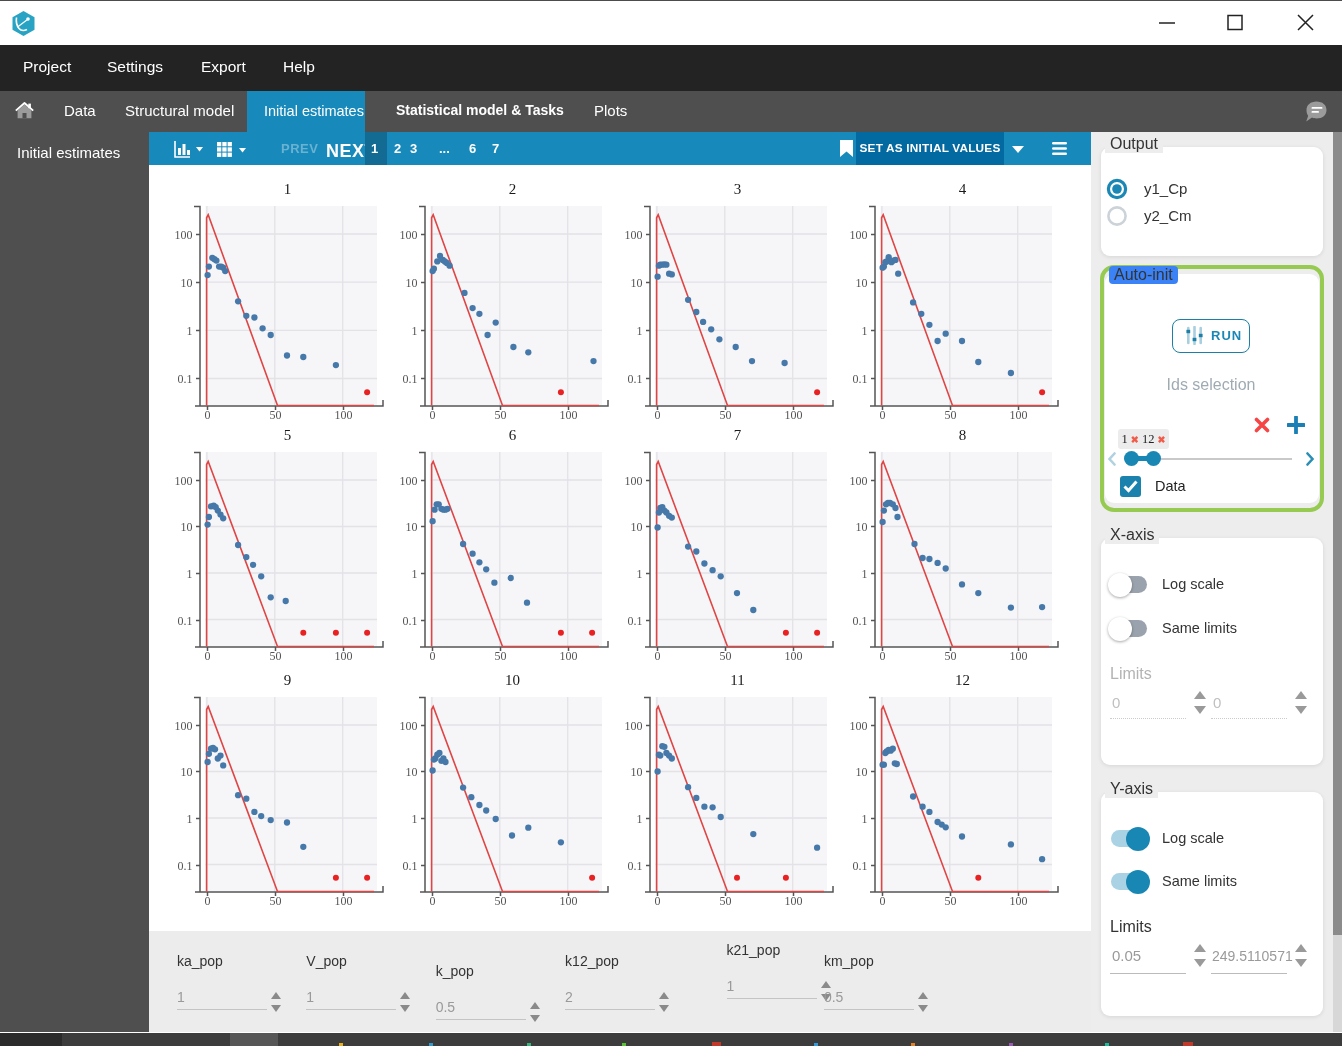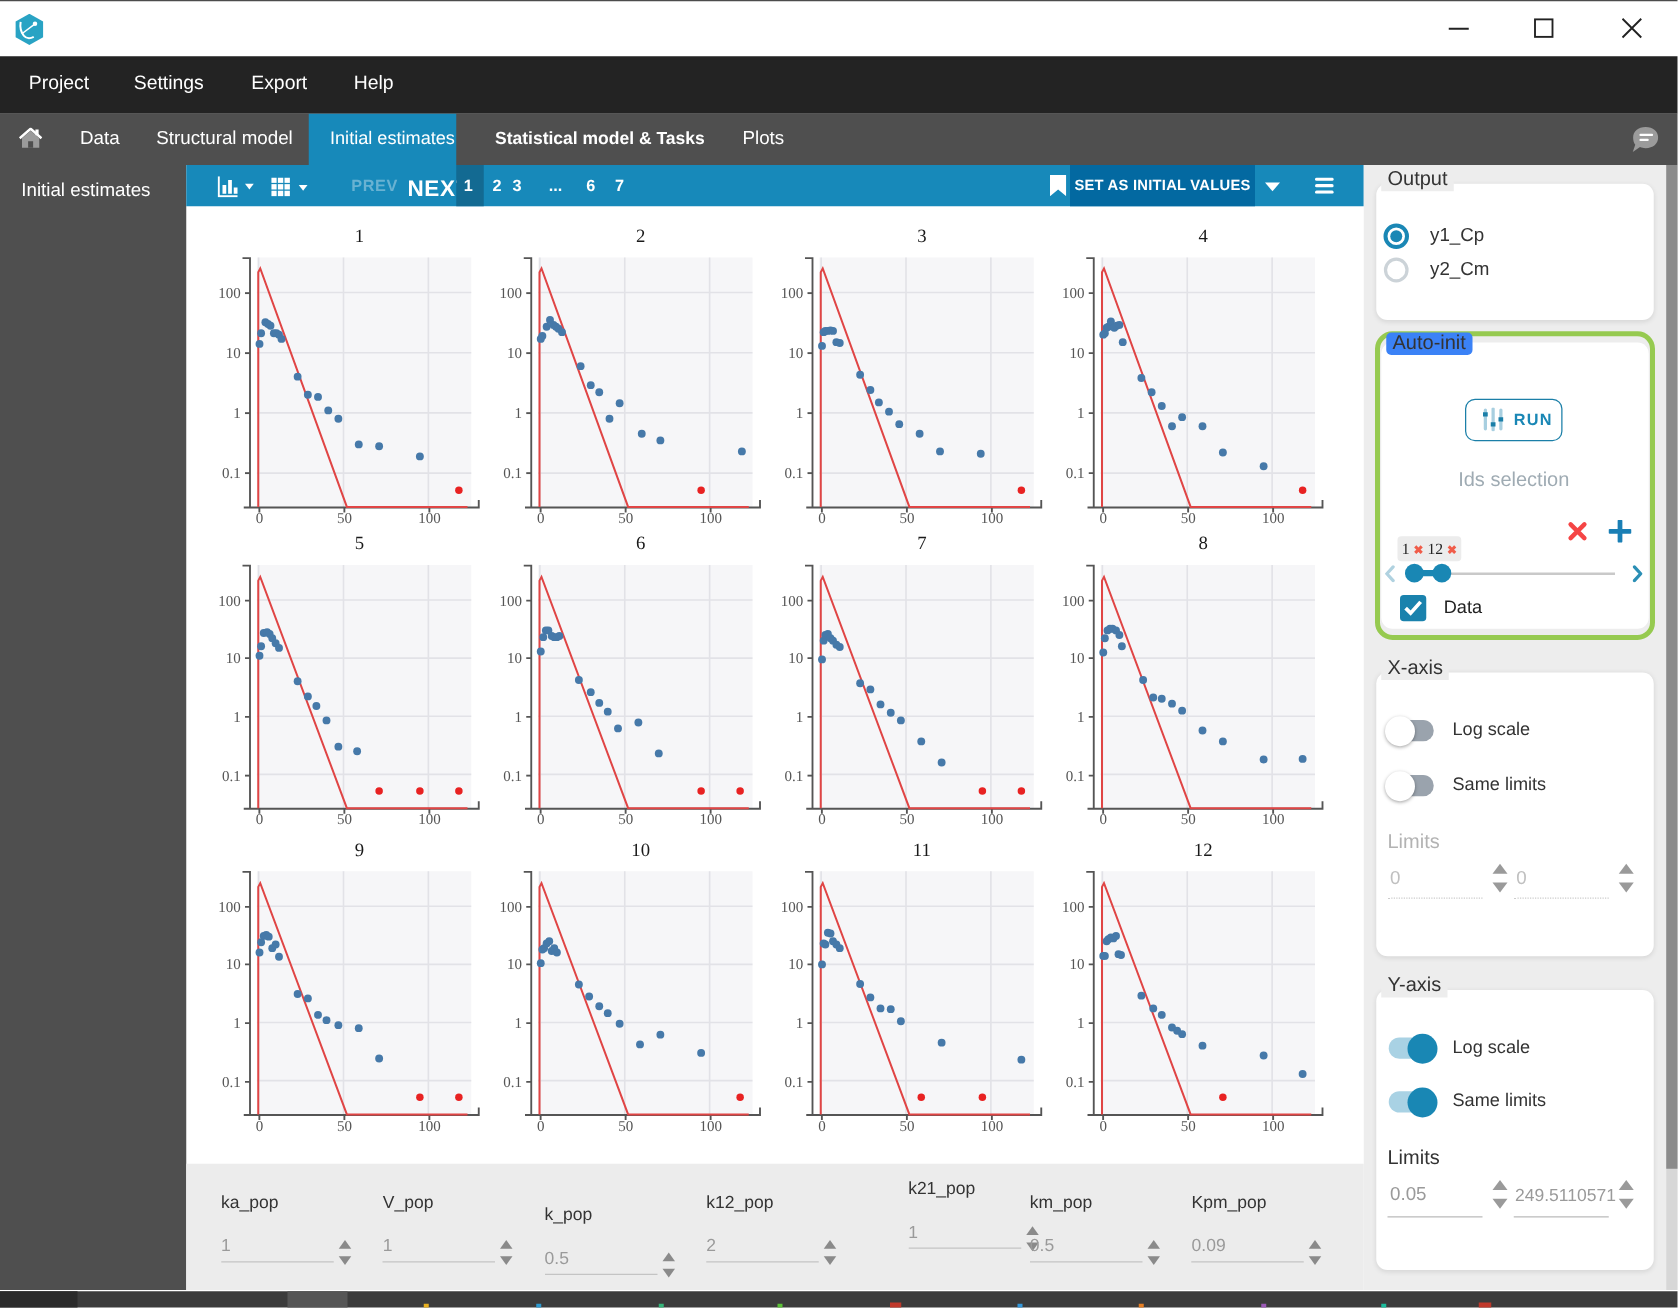--- a/index.html
+++ b/index.html
@@ -689,29 +689,20 @@
     </div>
     <div style="position:absolute;left:674.9px;top:22px;width:120px;">
 <div style="font-size:14px;color:#333;">km_pop</div>
 <div style="position:relative;width:90px;border-bottom:1px solid #c4c4c4;margin-top:19px;height:22px;">
 <span style="font-size:14px;color:#9a9a9a;">0.5</span></div>
 <div style="position:absolute;left:94px;top:39px;">
 <div style="width:0;height:0;border-left:5px solid transparent;border-right:5px solid transparent;border-bottom:7px solid #8a8a8a;"></div>
 <div style="width:0;height:0;border-left:5px solid transparent;border-right:5px solid transparent;border-top:7px solid #8a8a8a;margin-top:6px;"></div>
 </div>
     </div>
-    <div style="position:absolute;left:804.3px;top:22px;width:120px;">
-<div style="font-size:14px;color:#333;">Kpm_pop</div>
-<div style="position:relative;width:90px;border-bottom:1px solid #c4c4c4;margin-top:19px;height:22px;">
-<span style="font-size:14px;color:#9a9a9a;">0.09</span></div>
-<div style="position:absolute;left:94px;top:39px;">
-<div style="width:0;height:0;border-left:5px solid transparent;border-right:5px solid transparent;border-bottom:7px solid #8a8a8a;"></div>
-<div style="width:0;height:0;border-left:5px solid transparent;border-right:5px solid transparent;border-top:7px solid #8a8a8a;margin-top:6px;"></div>
-</div>
-    </div>
 </div>
 
 <div class="abs" style="left:1091px;top:132px;width:251px;height:900px;background:#ededed;">
 
 <div class="abs" style="left:242px;top:0;width:9px;height:900px;background:#d7d7d7;"></div>
 <div class="abs" style="left:242px;top:0;width:9px;height:803px;background:#8b8b8b;"></div>
 
 <div class="abs" style="left:10px;top:15px;width:222px;height:109px;background:#fff;border-radius:9px;box-shadow:0 1px 4px rgba(0,0,0,0.10);"></div>
 <div class="abs" style="left:14px;top:3px;padding:0 5px;background:#ededed;font-size:16px;color:#333;">Output</div>
 <svg width="22" height="22" viewBox="0 0 22 22" style="position:absolute;left:15px;top:46px;">

